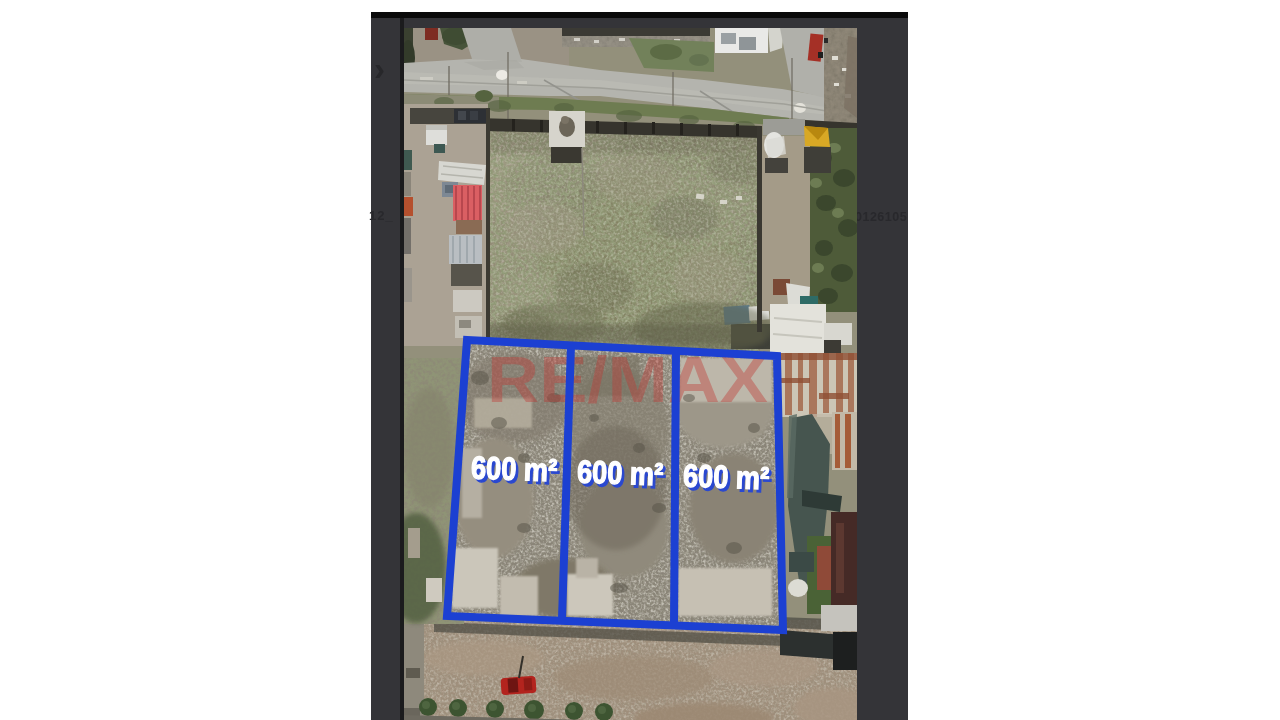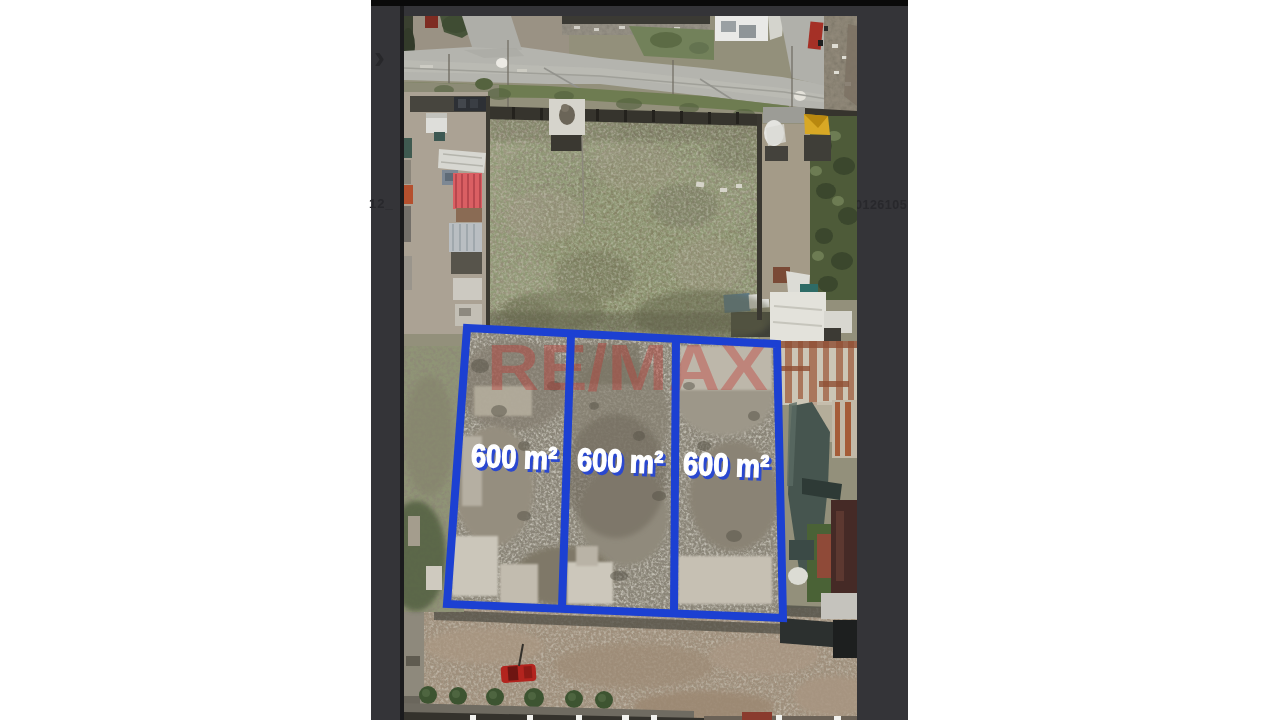--- a/index.html
+++ b/index.html
@@ -1,17 +1,17 @@
 <!DOCTYPE html>
 <html><head>
 <meta charset="utf-8">
 <style>
   html,body{margin:0;padding:0;width:1280px;height:720px;background:#ffffff;overflow:hidden;
     font-family:"Liberation Sans",sans-serif;}
-  .abs{position:absolute;}
+  .abs{position:absolute;margin-top:12px;}
 </style>
 </head>
 <body>
 
 <div class="abs" style="left:0;top:0;width:1280px;height:720px;background:#ffffff;"></div>
 
 <div class="abs" style="left:371px;top:0;width:537px;height:720px;background:#343438;"></div>
 
 <div class="abs" style="left:371px;top:0;width:537px;height:6px;background:#0a0a0a;"></div>
 

